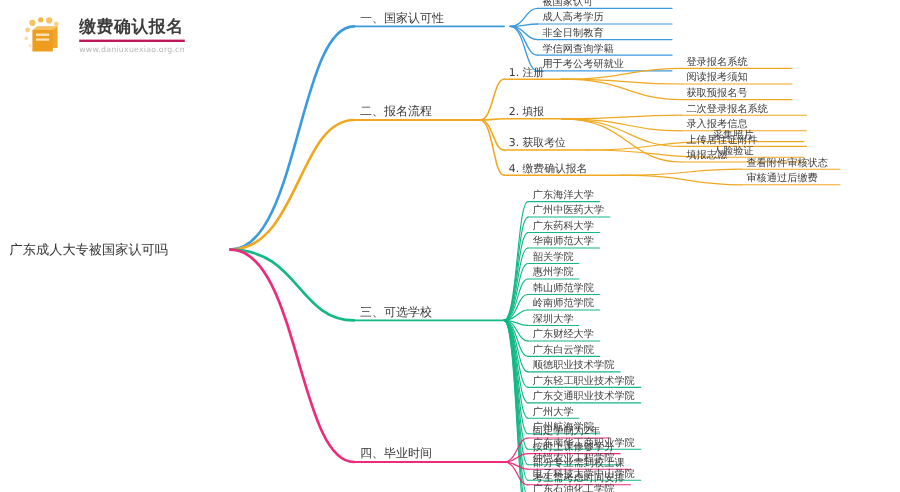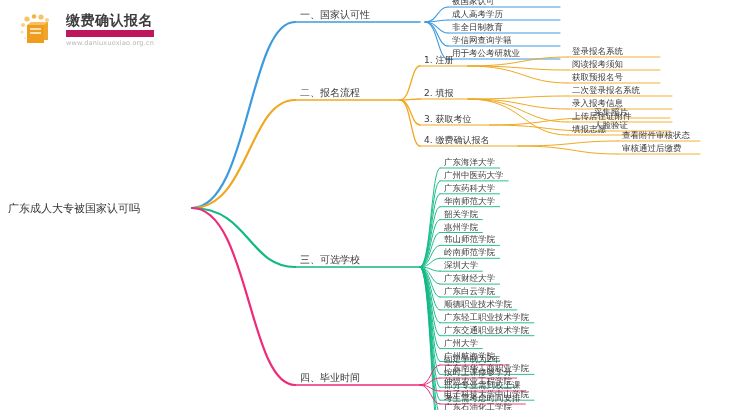--- a/index.html
+++ b/index.html
@@ -21,21 +21,21 @@
     position:relative;width:40px;height:36px;flex:0 0 40px;
   }
   .logo-text{display:flex;flex-direction:column;justify-content:center;}
   .logo-title{
     font-size:14px;font-weight:bold;color:#3c3c3c;
     letter-spacing:0.5px;line-height:16px;
     font-family:"DejaVu Sans","Liberation Sans",sans-serif;
   }
   .logo-url{
     font-size:6.5px;color:#b6b6b6;line-height:9px;margin-top:2px;
-    border-top:7px solid #be185d;padding-top:2px;
+    border-top:2px solid #be185d;padding-top:2px;
     font-family:"DejaVu Sans","Liberation Sans",sans-serif;
     letter-spacing:0.2px;
   }
   svg text{
     font-family:"DejaVu Sans","Liberation Sans",sans-serif;
     fill:#3a3a3a;
     dominant-baseline:alphabetic;
   }
   .t-root{font-size:11px;fill:#333333;}
   .t-l1{font-size:10px;fill:#3a3a3a;}

